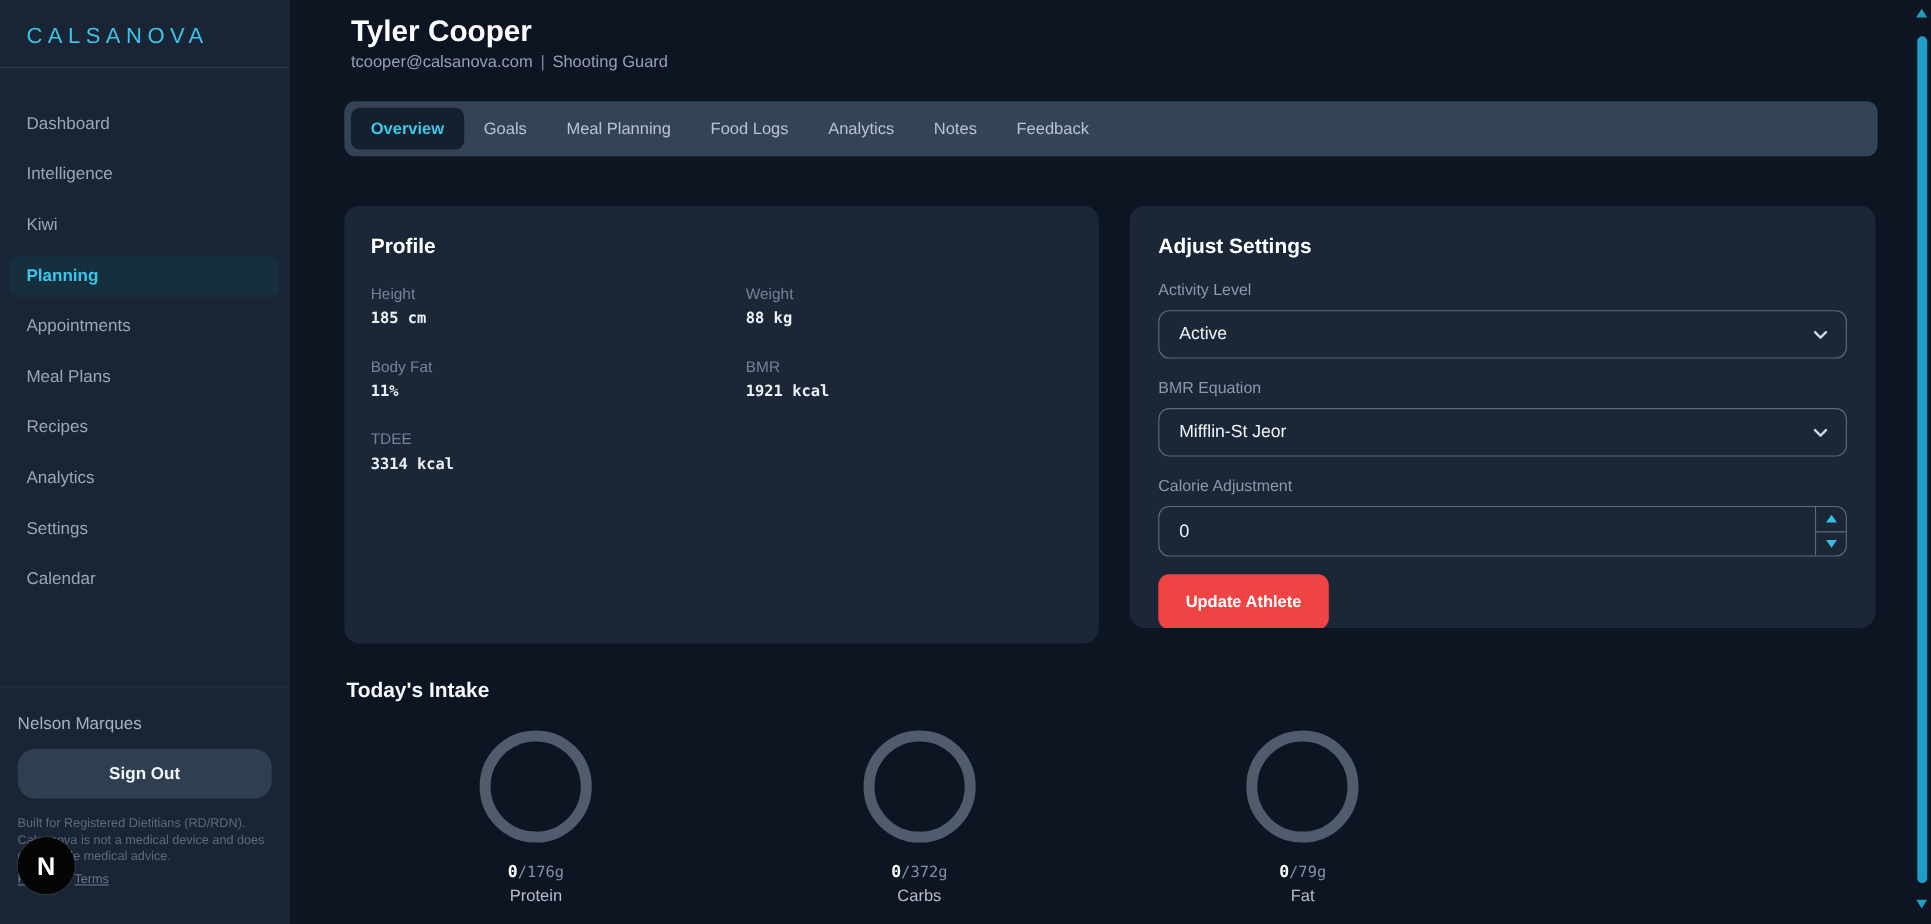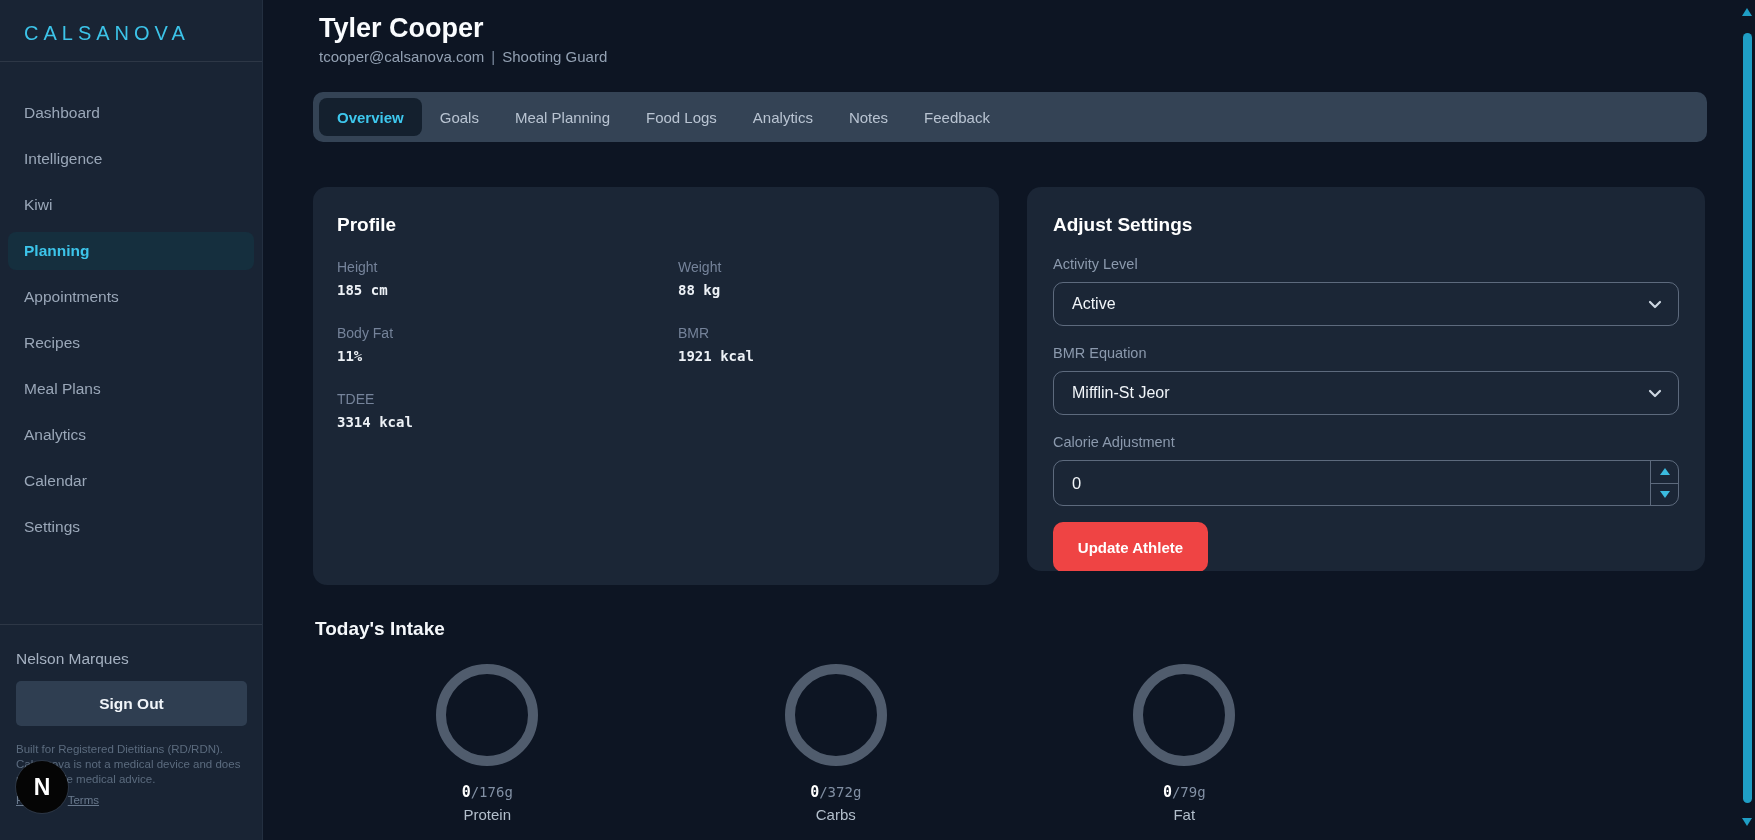--- a/index.html
+++ b/index.html
@@ -31,21 +31,21 @@
   }
   .nav-item.active { background:#152f3e; color:#3cc4e9; font-weight:600; }
 
   .sidebar-bottom {
     position:absolute; left:0; right:0; bottom:16px; height:200px;
     border-top:1px solid rgba(255,255,255,0.09); padding:25px 16px 0 16px;
   }
   .user-name { color:#a5b1c1; font-size:15.5px; }
   .signout-btn {
     margin-top:13px; width:231px; height:45px; background:#2f3e51;
-    border:none; border-radius:5px; color:#f1f5f9; font-size:15.5px;
+    border:none; border-radius:16px; color:#f1f5f9; font-size:15.5px;
     font-weight:600; font-family:"Liberation Sans",sans-serif; cursor:pointer;
     display:flex; align-items:center; justify-content:center;
   }
   .disclaimer {
     margin-top:16px; width:232px; font-size:11.5px; line-height:15px; color:#5b6b7e;
   }
   .legal-links { margin-top:7px; display:flex; gap:14px; }
   .legal-links span {
     font-size:11.5px; color:#69798d; text-decoration:underline; cursor:pointer;
   }
@@ -137,25 +137,25 @@
 
 <aside class="sidebar">
   <div class="brand">CALSANOVA</div>
   <div class="sidebar-divider"></div>
   <nav class="nav">
     <div class="nav-item">Dashboard</div>
     <div class="nav-item">Intelligence</div>
     <div class="nav-item">Kiwi</div>
     <div class="nav-item active">Planning</div>
     <div class="nav-item">Appointments</div>
+    <div class="nav-item">Meal Plans</div>
     <div class="nav-item">Recipes</div>
-    <div class="nav-item">Meal Plans</div>
     <div class="nav-item">Analytics</div>
+    <div class="nav-item">Settings</div>
     <div class="nav-item">Calendar</div>
-    <div class="nav-item">Settings</div>
   </nav>
   <div class="sidebar-bottom">
     <div class="user-name">Nelson Marques</div>
     <button class="signout-btn">Sign Out</button>
     <div class="disclaimer">Built for Registered Dietitians (RD/RDN). Calsanova is not a medical device and does not provide medical advice.</div>
     <div class="legal-links">
       <span>Privacy</span>
       <span>Terms</span>
     </div>
     <div class="dev-badge">N</div>

